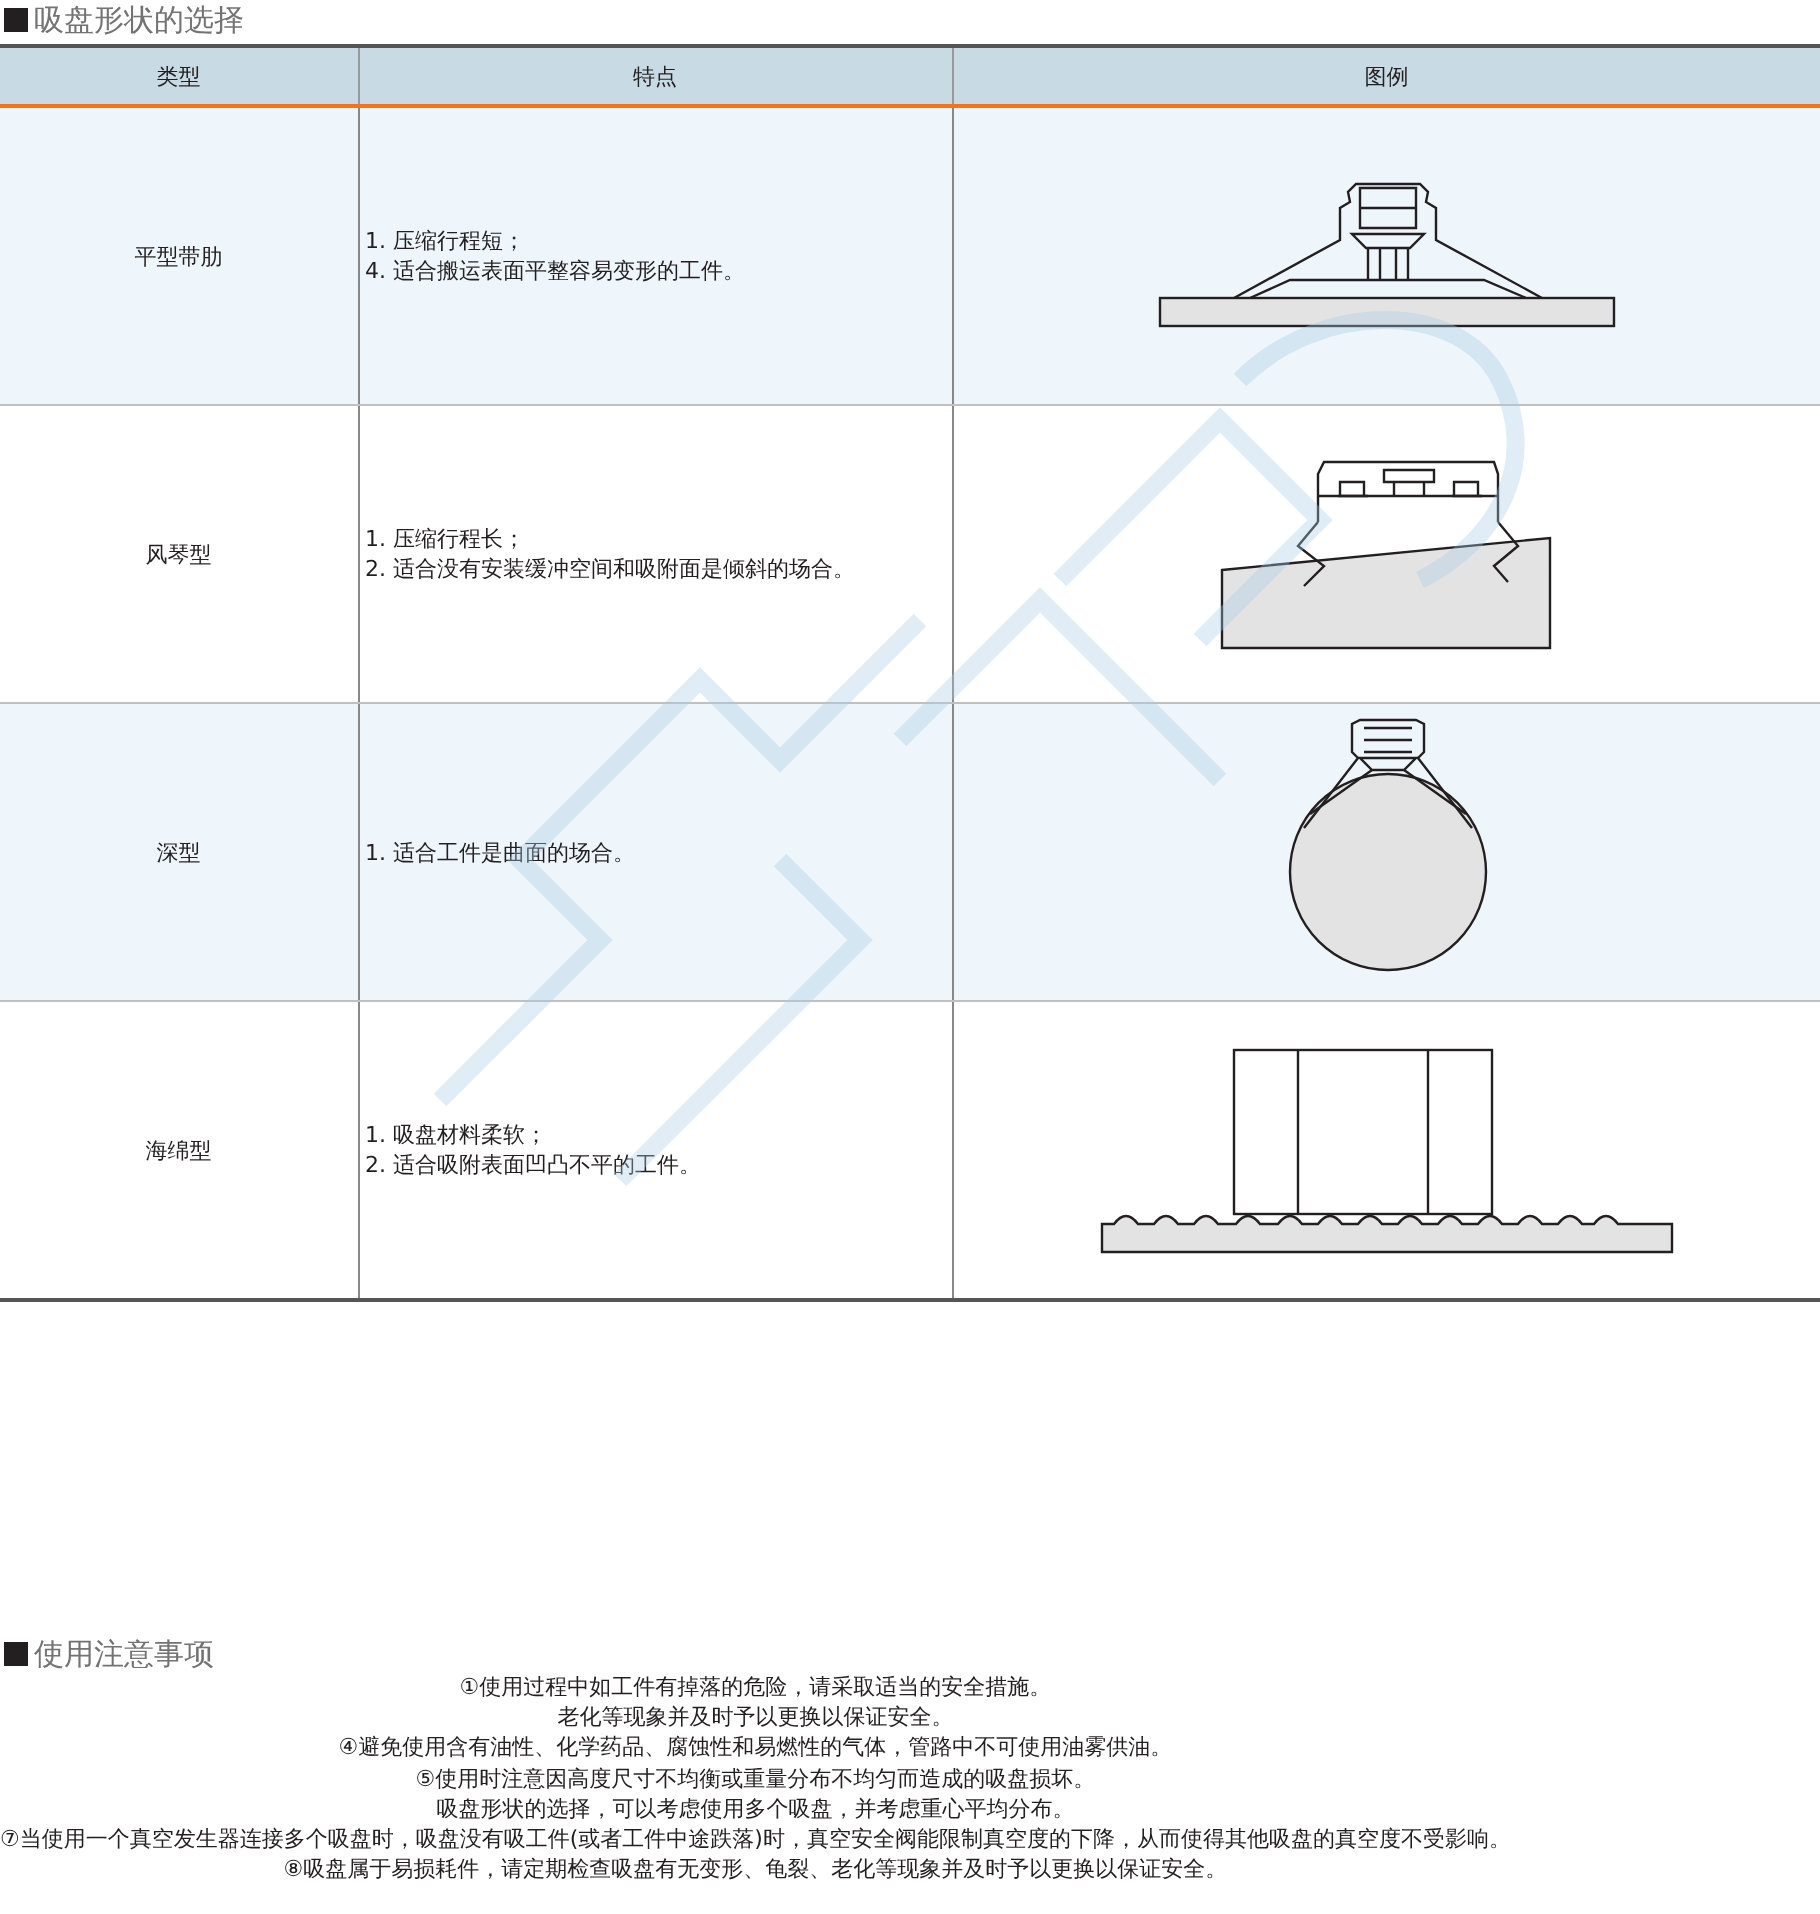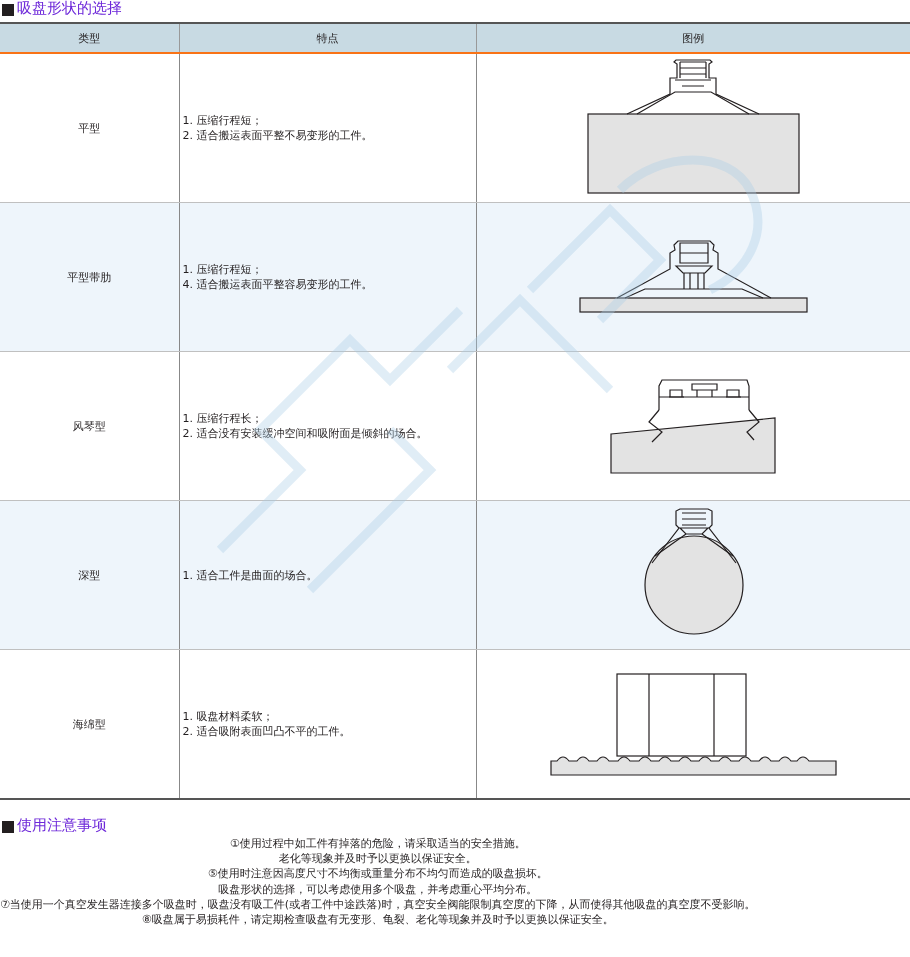--- a/index.html
+++ b/index.html
@@ -1,22 +1,22 @@
 <!DOCTYPE html>
 <html><head>
 <meta charset="utf-8">
 <style>
   * { margin: 0; padding: 0; box-sizing: border-box; }
   body {
     width: 910px; height: 957px; background: #ffffff; position: relative; overflow: hidden;
     font-family: "DejaVu Sans", "Liberation Sans", sans-serif; color: #231f20;
   }
   .section-title {
-    position: absolute; left: 0; font-size: 15px; line-height: 18px; color: #6d28d9;
-    display: flex; align-items: center; font-family: Liberation Mono, monospace;
+    position: absolute; left: 0; font-size: 15px; line-height: 18px; color: #737373;
+    display: flex; align-items: center;
   }
   .section-title .sq {
     display: inline-block; width: 12px; height: 12px; background: #231f20; margin: 0 3px 0 2px;
   }
   #t1 { top: 1px; }
   table {
     position: absolute; top: 22px; left: 0; width: 910px; border-collapse: collapse;
     table-layout: fixed;
   }
   th {
@@ -61,38 +61,20 @@
     </colgroup>
   <thead>
     <tr>
       <th>类型</th>
       <th>特点</th>
       <th>图例</th>
     </tr>
   </thead>
   <tbody>
 
-    <tr>
-      <td class="type">平型</td>
-      <td class="feat">
-        <div>1. 压缩行程短；</div>
-        <div>2. 适合搬运表面平整不易变形的工件。</div>
-      </td>
-      <td class="fig">
-        <svg width="434" height="148" viewBox="0 0 434 148">
-          <g fill="none" stroke="#231f20" stroke-width="1.2">
-            <rect x="111" y="60" width="211" height="79" fill="#e3e3e3"></rect>
-            <path d="M150 60 L193 40 L193 24 L200 24 L200 10 L197 8 L199 6 L233 6 L235 8 L232 10 L232 24 L239 24 L239 40 L282 60"></path>
-            <path d="M160 60 L198 38 L234 38 L272 60"></path>
-            <path d="M203 8 L229 8 M203 14 L229 14 M203 20 L229 20 M198 26 L234 26 M205 32 L227 32"></path>
-            <path d="M203 8 L203 24 M229 8 L229 24"></path>
-          </g>
-        </svg>
-      </td>
-    </tr>
 
     <tr class="alt">
       <td class="type">平型带肋</td>
       <td class="feat">
         <div>1. 压缩行程短；</div>
         <div>4. 适合搬运表面平整容易变形的工件。</div>
       </td>
       <td class="fig">
         <svg width="434" height="148" viewBox="0 0 434 148">
           <g fill="none" stroke="#231f20" stroke-width="1.2">
@@ -176,17 +158,18 @@
 </svg>
 
 <div id="t2" class="section-title">
   <span class="sq"></span>
   <span>使用注意事项</span>
 </div>
 
 <div class="notes">
   <div>①使用过程中如工件有掉落的危险，请采取适当的安全措施。</div>
   <div>老化等现象并及时予以更换以保证安全。</div>
+  <div>④避免使用含有油性、化学药品、腐蚀性和易燃性的气体，管路中不可使用油雾供油。</div>
   <div>⑤使用时注意因高度尺寸不均衡或重量分布不均匀而造成的吸盘损坏。</div>
   <div>吸盘形状的选择，可以考虑使用多个吸盘，并考虑重心平均分布。</div>
   <div>⑦当使用一个真空发生器连接多个吸盘时，吸盘没有吸工件(或者工件中途跌落)时，真空安全阀能限制真空度的下降，从而使得其他吸盘的真空度不受影响。</div>
   <div>⑧吸盘属于易损耗件，请定期检查吸盘有无变形、龟裂、老化等现象并及时予以更换以保证安全。</div>
 </div>
 
 </body></html>

